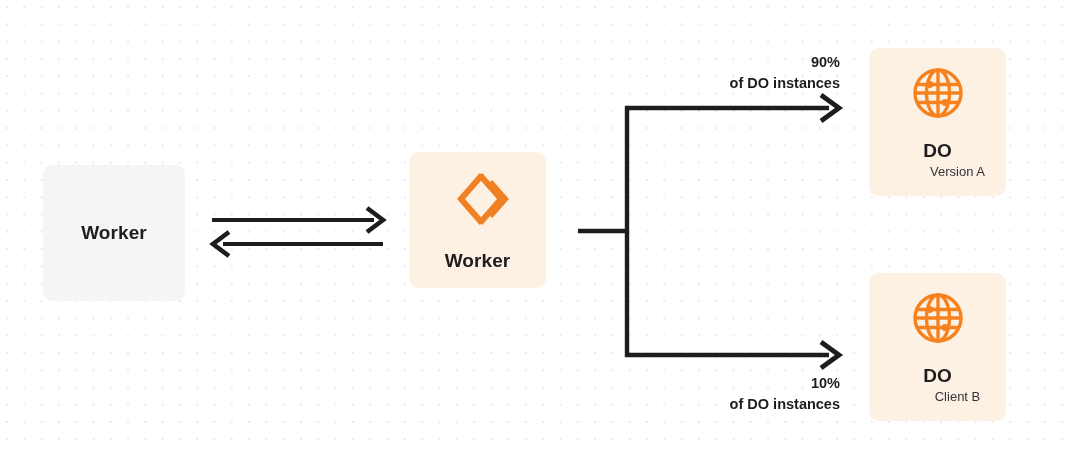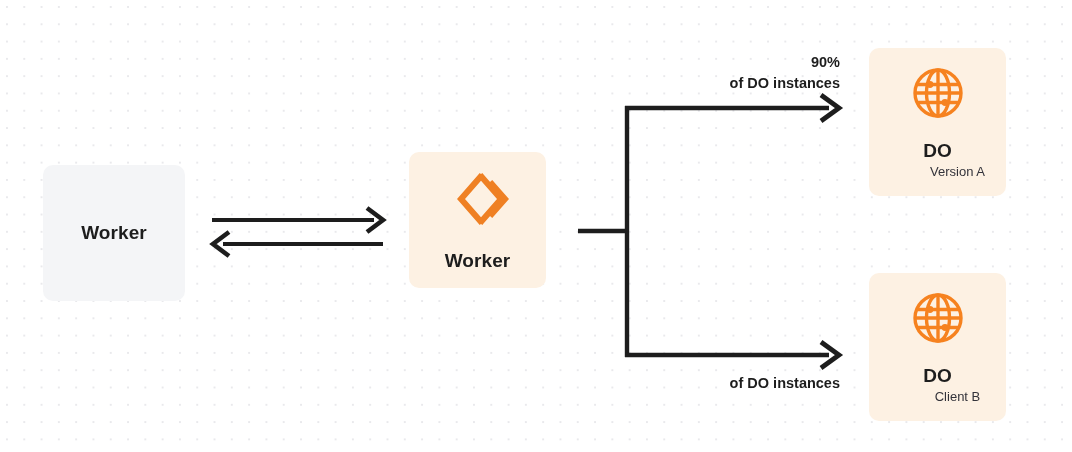--- a/index.html
+++ b/index.html
@@ -214,16 +214,17 @@
     <div class="node-title">DO</div>
     <div class="node-sub">Client B</div>
   </div>
 
   <div class="edge-label edge-label-top">
     <div>90%</div>
     <div>of DO instances</div>
   </div>
 
   <div class="edge-label edge-label-bottom">
+    <div>10%</div>
     <div>of DO instances</div>
   </div>
 
 </div>
 
 </body></html>

